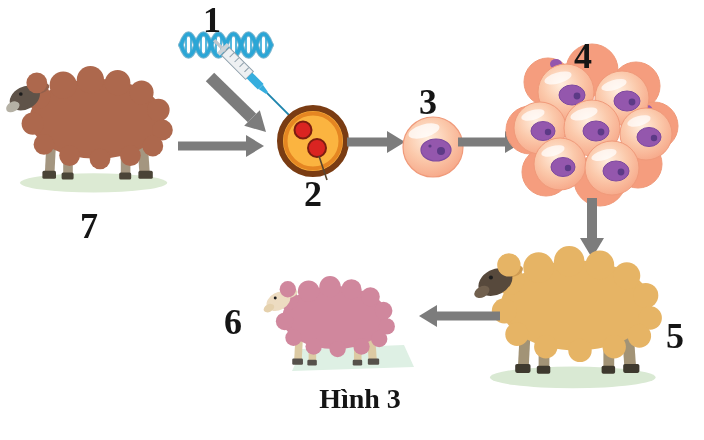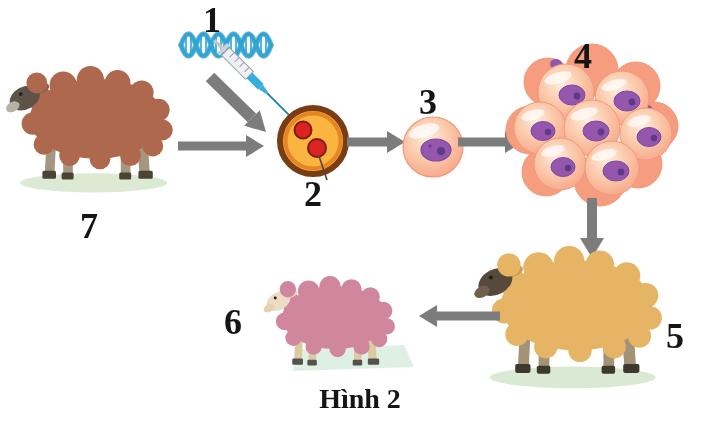--- a/index.html
+++ b/index.html
@@ -220,14 +220,14 @@
   </svg>
 
   <div class="num-label" style="left:203px;top:2px">1</div>
   <div class="num-label" style="left:304px;top:176px">2</div>
   <div class="num-label" style="left:419px;top:84px">3</div>
   <div class="num-label" style="left:574px;top:38px">4</div>
   <div class="num-label" style="left:666px;top:318px">5</div>
   <div class="num-label" style="left:224px;top:304px">6</div>
   <div class="num-label" style="left:80px;top:208px">7</div>
 
-  <div class="caption">Hình 2</div>
+  <div class="caption">Hình 3</div>
 </div>
 
 </body></html>

